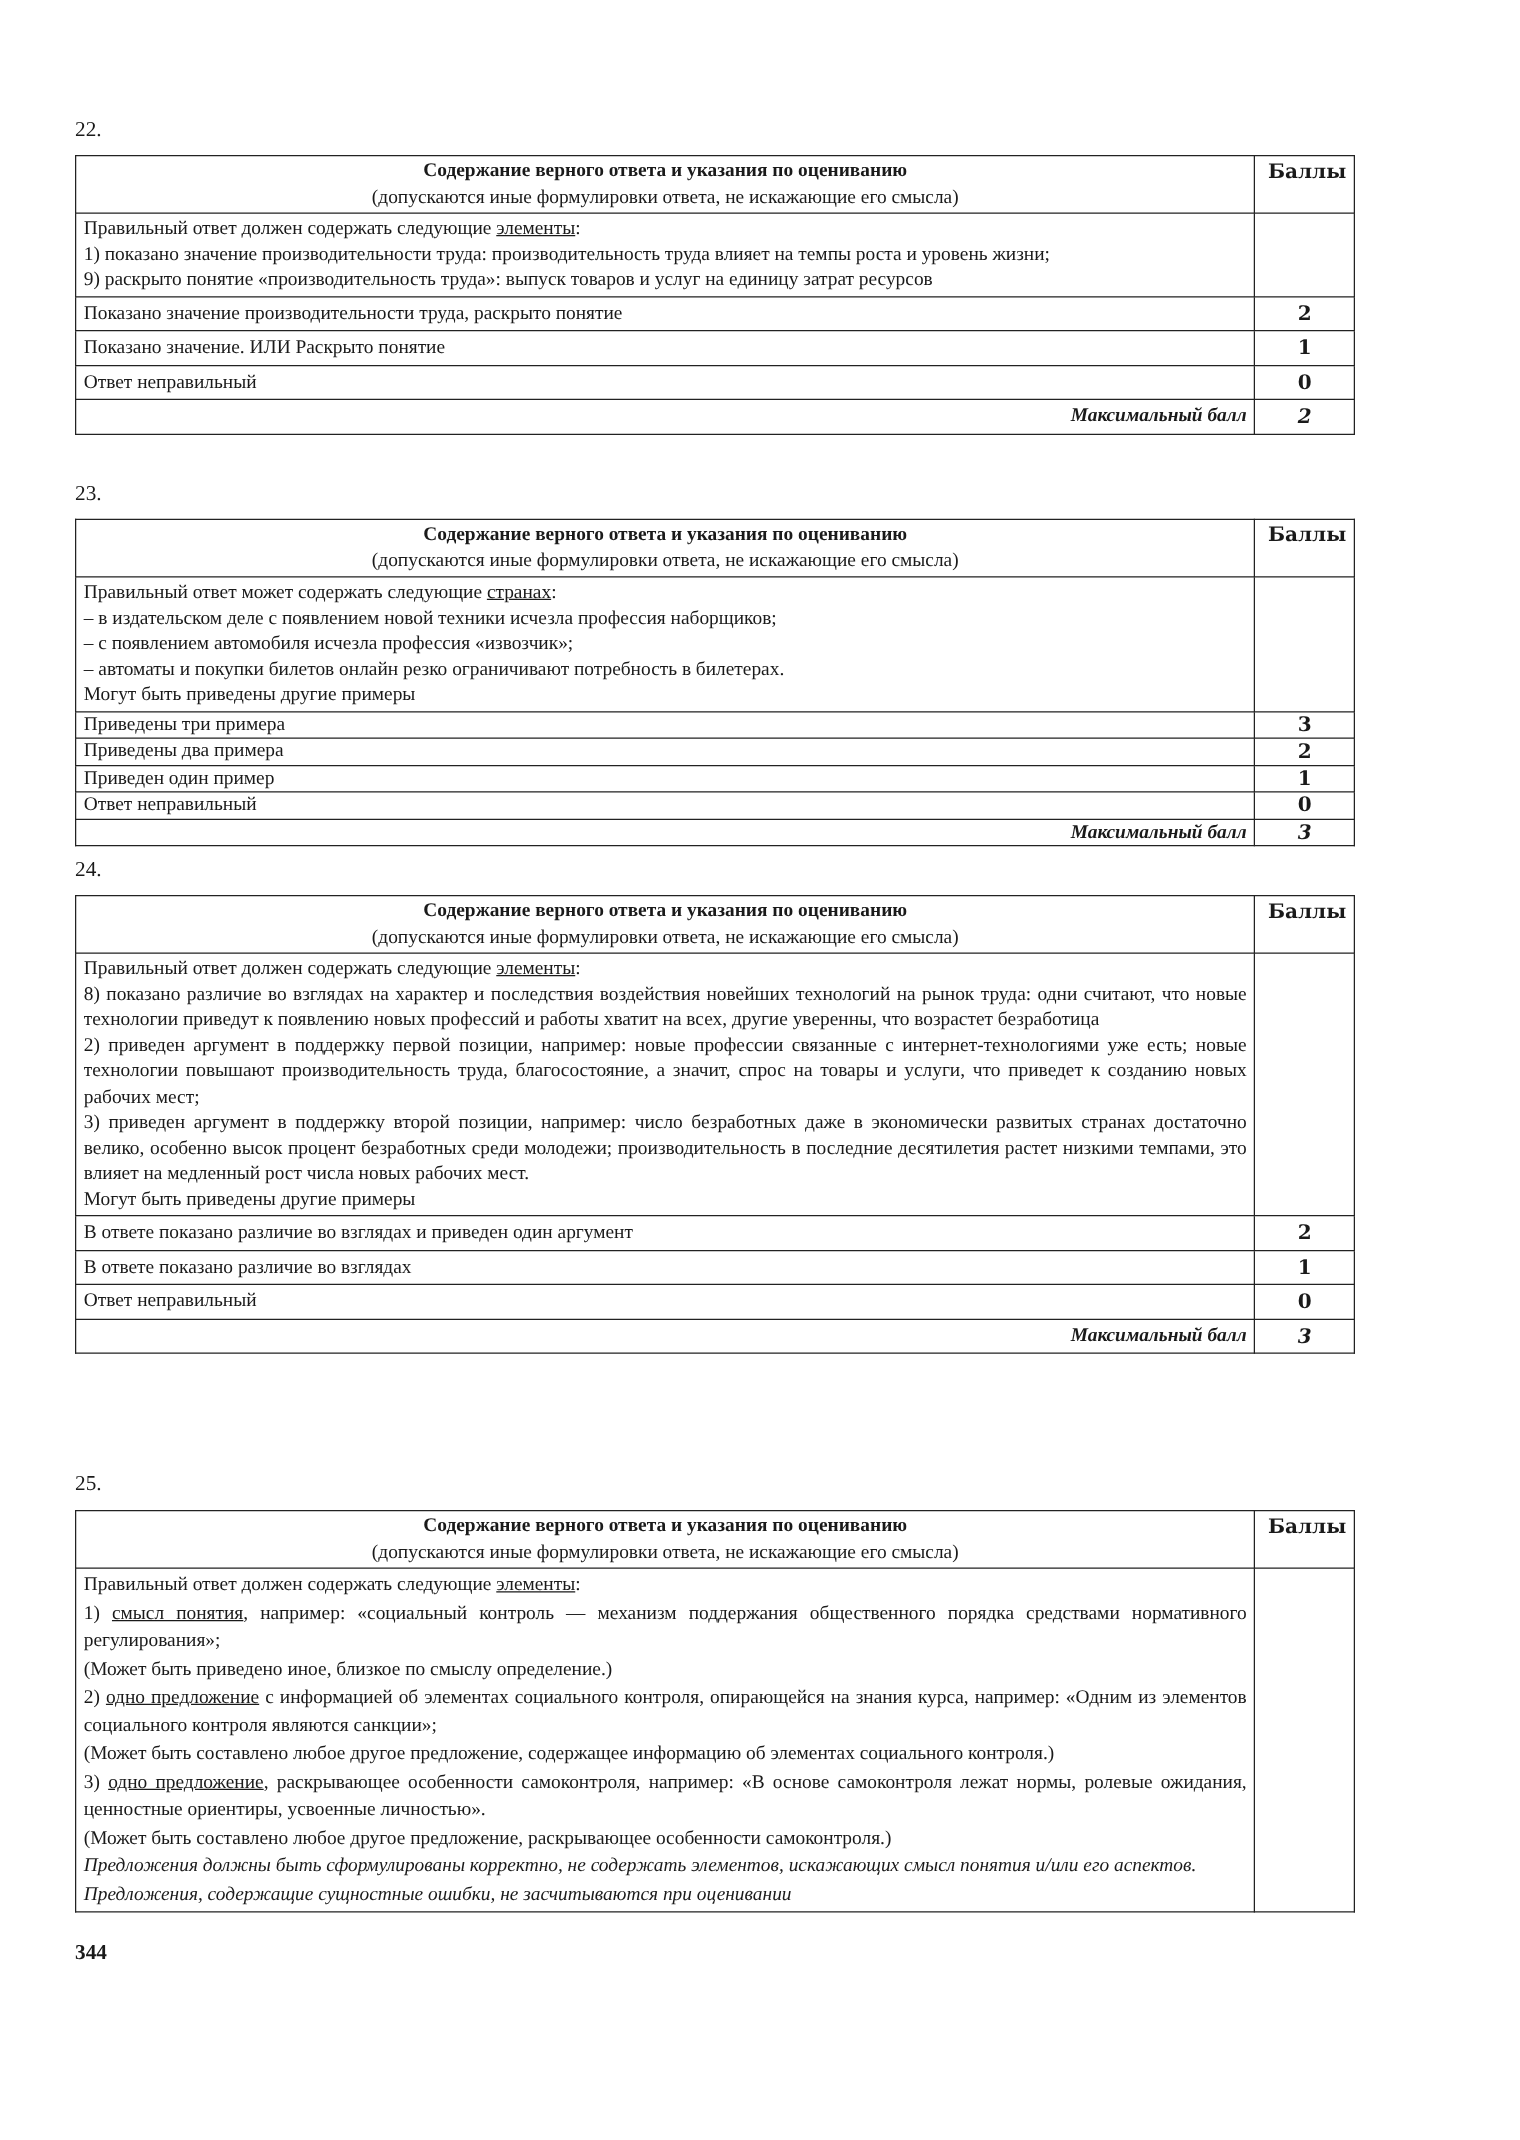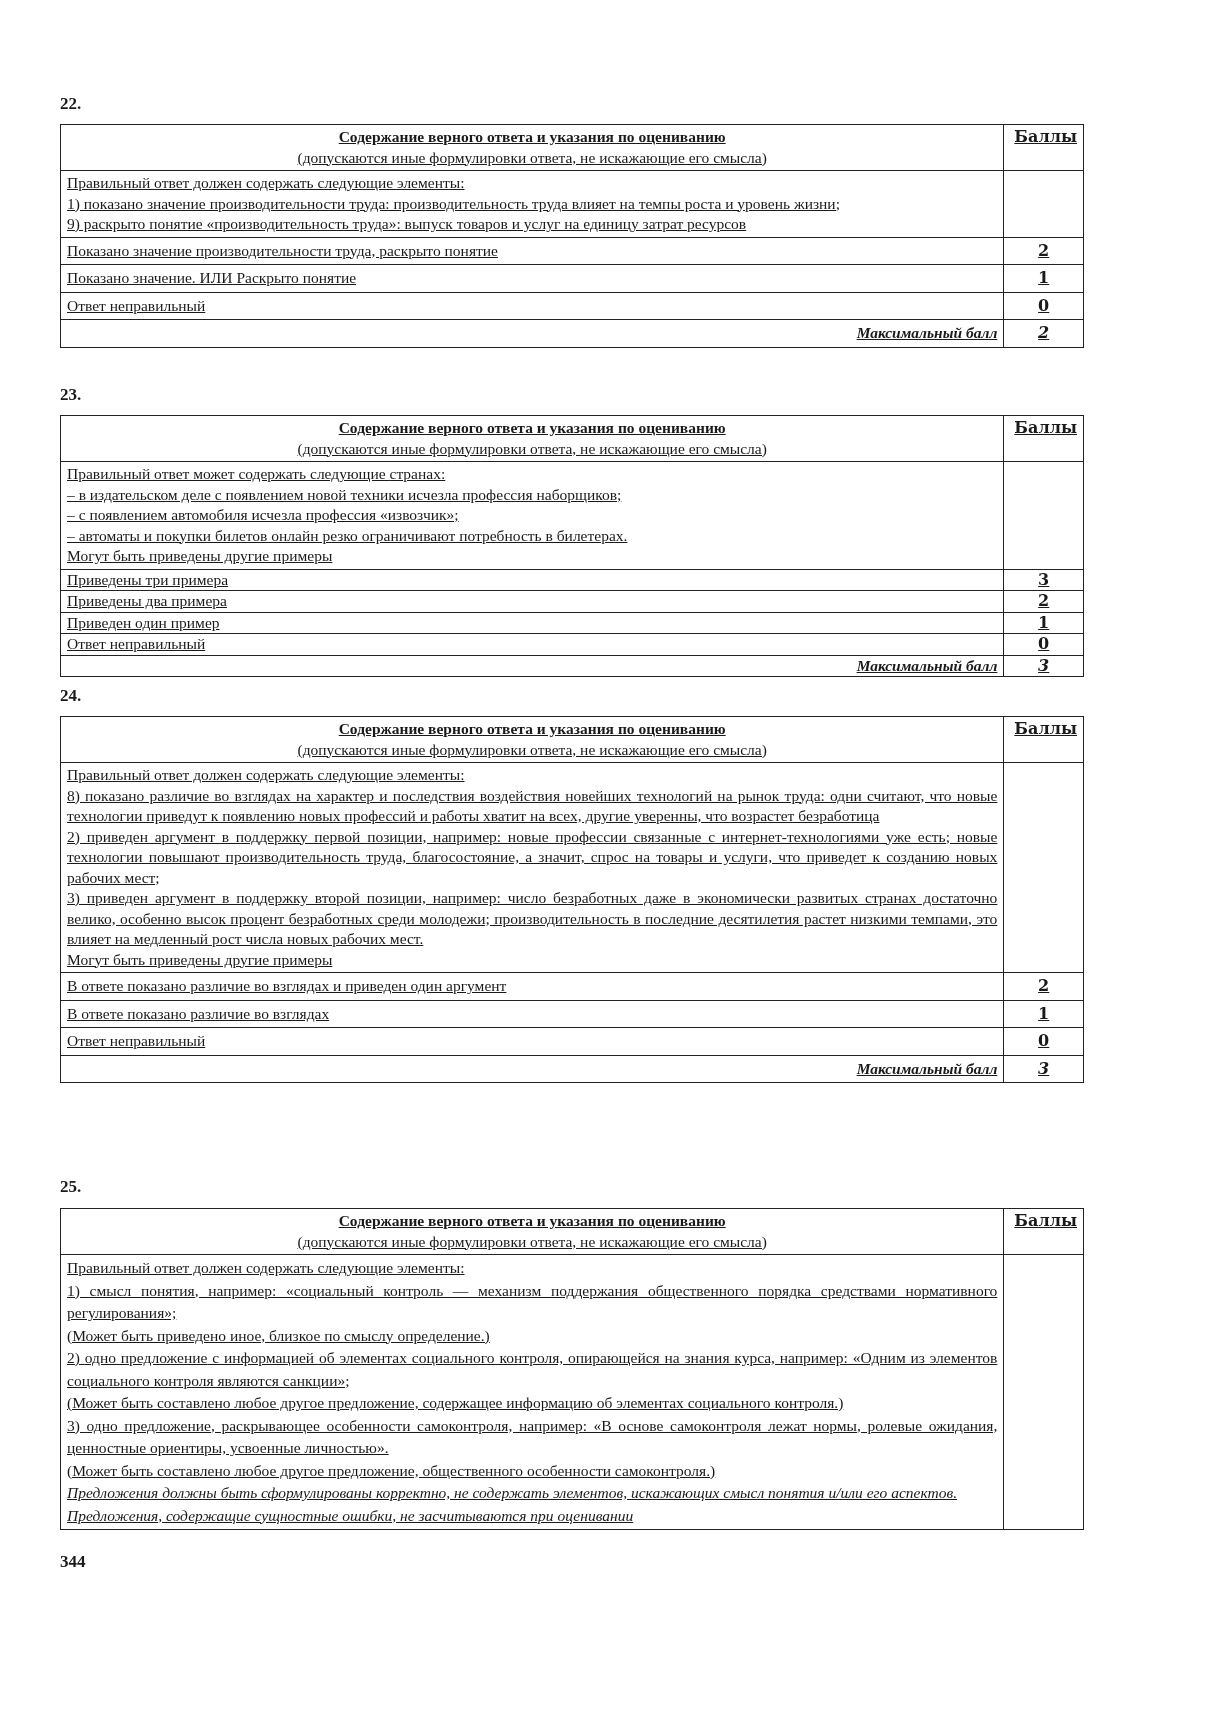--- a/index.html
+++ b/index.html
@@ -4,29 +4,28 @@
 <style>
   * { box-sizing: border-box; margin: 0; padding: 0; }
   html, body { background: #ffffff; }
   body {
     width: 1216px; height: 1712px; position: relative; overflow: hidden;
     font-family: "DejaVu Serif", "Liberation Serif", serif;
     color: #1a1a1a;
   }
   .task-num {
     position: absolute; left: 60px;
-    font-weight: bold; font-size: 17px;
+    font-weight: normal; font-size: 17px;
     font-family: "Liberation Serif", serif;
   }
   table.crit {
     position: absolute; left: 60px; width: 1024px;
     border-collapse: collapse;
     font-size: 15.5px; line-height: 20.5px;
     font-family: "Liberation Serif", serif;
-    text-decoration: underline;
   }
   table.crit td {
     border: 1.5px solid #222;
     padding: 0 6px;
     vertical-align: top;
   }
   table.crit td.score {
     width: 76px; text-align: center; vertical-align: middle;
     font-weight: bold; font-family: "DejaVu Serif", serif; font-size: 16px;
   }
@@ -181,21 +180,21 @@
     <td class="score head">Баллы</td>
   </tr>
   <tr>
     <td class="content" style="line-height:22.5px;">
       <p><span>Правильный ответ должен содержать следующие </span><span class="u">элементы</span><span>:</span></p>
       <p><span>1) </span><span class="u">смысл понятия</span><span>, например: «социальный контроль — механизм поддержания общественного порядка средствами нормативного регулирования»;</span></p>
       <p>(Может быть приведено иное, близкое по смыслу определение.)</p>
       <p><span>2) </span><span class="u">одно предложение</span><span> с информацией об элементах социального контроля, опирающейся на знания курса, например: «Одним из элементов социального контроля являются санкции»;</span></p>
       <p>(Может быть составлено любое другое предложение, содержащее информацию об элементах социального контроля.)</p>
       <p><span>3) </span><span class="u">одно предложение</span><span>, раскрывающее особенности самоконтроля, например: «В основе самоконтроля лежат нормы, ролевые ожидания, ценностные ориентиры, усвоенные личностью».</span></p>
-      <p>(Может быть составлено любое другое предложение, общественного особенности самоконтроля.)</p>
+      <p>(Может быть составлено любое другое предложение, раскрывающее особенности самоконтроля.)</p>
       <p class="it">Предложения должны быть сформулированы корректно, не содержать элементов, искажающих смысл понятия и/или его аспектов.</p>
       <p class="it">Предложения, содержащие сущностные ошибки, не засчитываются при оценивании</p>
     </td>
     <td class="score"></td>
   </tr>
 </tbody>
   </table>
 
 <div class="page-num">344</div>
 

